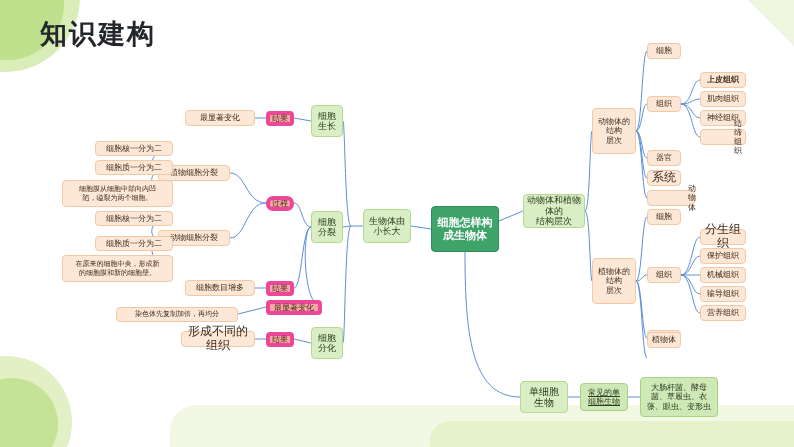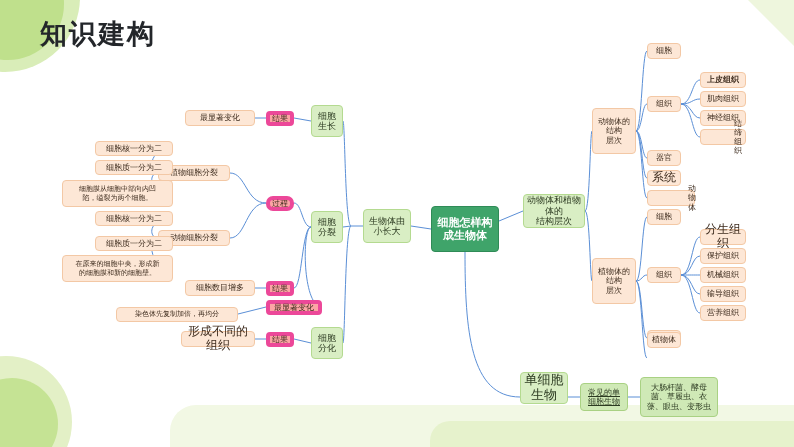--- a/index.html
+++ b/index.html
@@ -183,21 +183,21 @@
       <div class="node n-peach" style="left: 700px; top: 129px; width: 46px; height: 16px; font-size: 8px; padding-left: 32px;">结缔组织</div>
       <div class="node n-peach" style="left: 647px; top: 209px; width: 34px; height: 16px; font-size: 8px;">细胞</div>
       <div class="node n-peach" style="left: 647px; top: 267px; width: 34px; height: 16px; font-size: 8px;">组织</div>
       <div class="node n-peach" style="left: 647px; top: 330px; width: 34px; height: 16px; font-size: 8px;">器官</div>
       <div class="node n-peach" style="left: 647px; top: 332px; width: 34px; height: 16px; font-size: 8px;">植物体</div>
       <div class="node n-peach" style="left: 700px; top: 229px; width: 46px; height: 16px; font-size: 12px;">分生组织</div>
       <div class="node n-peach" style="left: 700px; top: 248px; width: 46px; height: 16px; font-size: 8px;">保护组织</div>
       <div class="node n-peach" style="left: 700px; top: 267px; width: 46px; height: 16px; font-size: 8px;">机械组织</div>
       <div class="node n-peach" style="left: 700px; top: 286px; width: 46px; height: 16px; font-size: 8px;">输导组织</div>
       <div class="node n-peach" style="left: 700px; top: 305px; width: 46px; height: 16px; font-size: 8px;">营养组织</div>
-      <div class="node n-green" style="left: 520px; top: 372px; width: 48px; height: 32px; font-size: 13px;">单细胞
+      <div class="node n-green" style="left: 520px; top: 381px; width: 48px; height: 32px; font-size: 10px;">单细胞
 生物</div>
       <div class="node n-green2" style="left: 580px; top: 383px; width: 48px; height: 28px; font-size: 8px; text-decoration: underline;">常见的单
 细胞生物</div>
       <div class="node n-green2" style="left: 640px; top: 377px; width: 78px; height: 40px; font-size: 8px;">大肠杆菌、酵母
 菌、草履虫、衣
 藻、眼虫、变形虫</div>
     </div>
 </div>
 
 </body></html>

